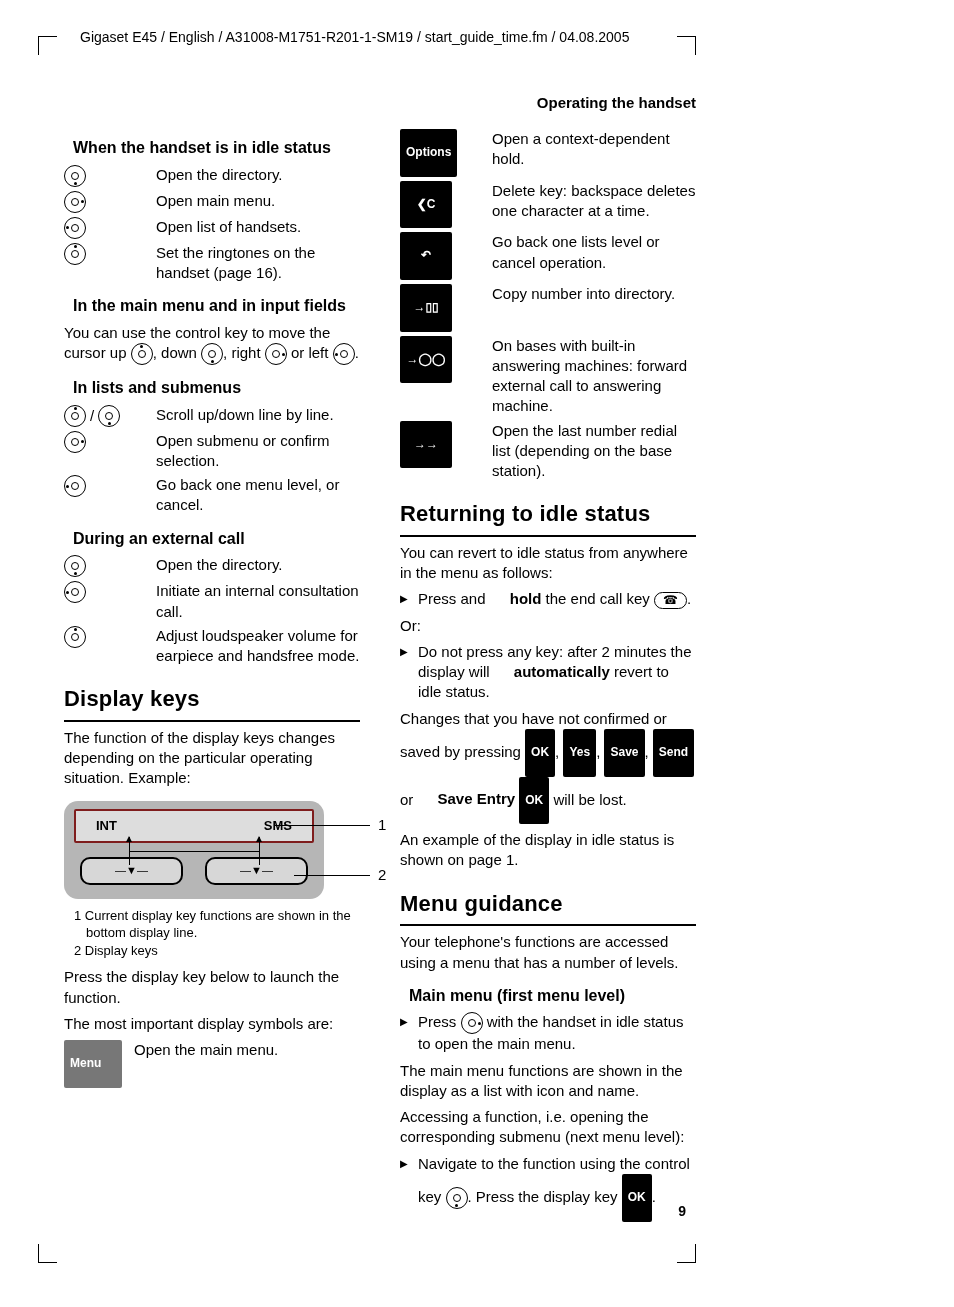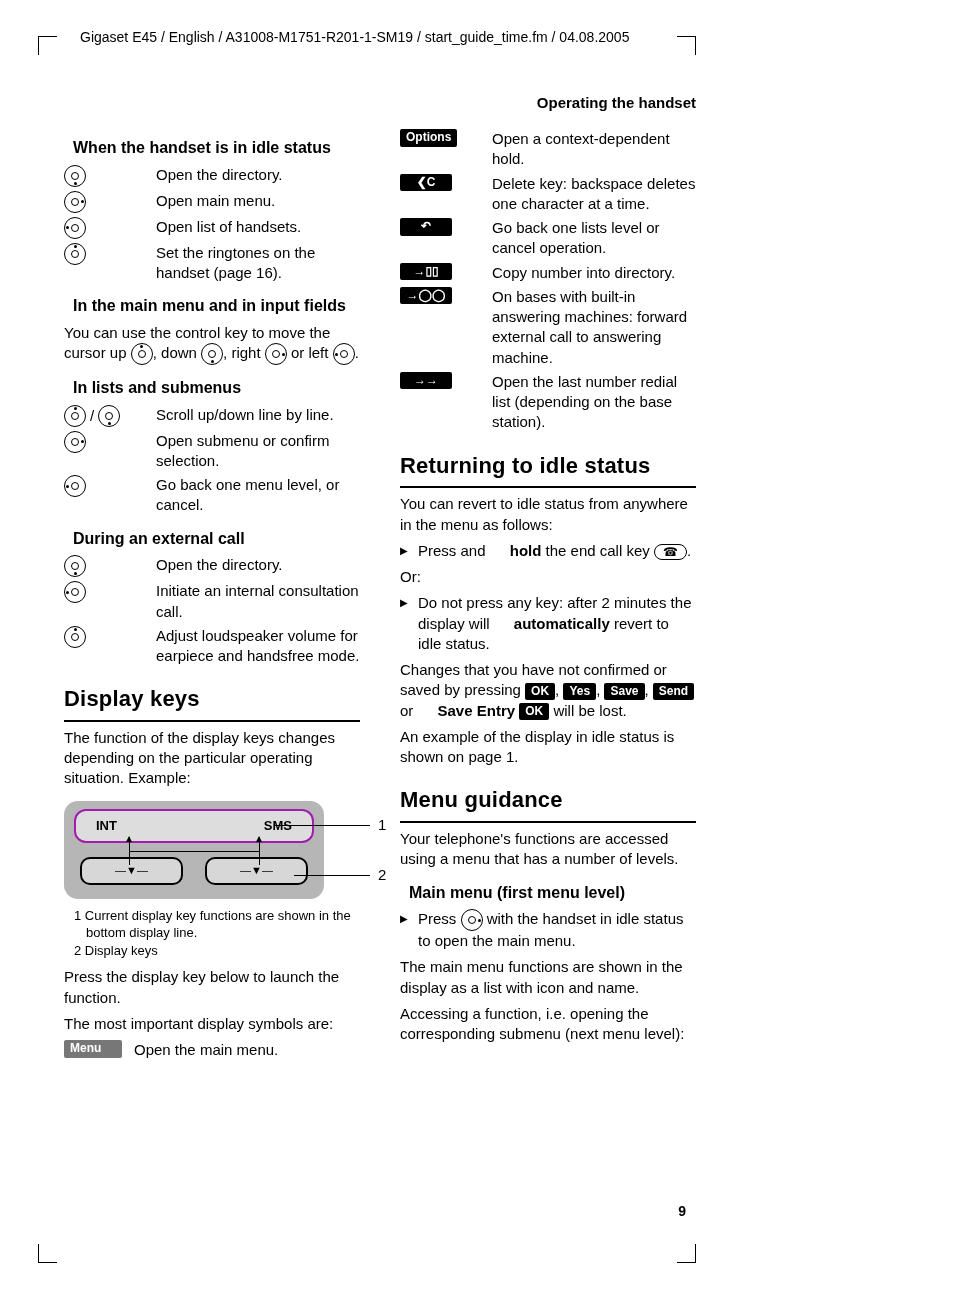--- a/index.html
+++ b/index.html
@@ -103,21 +103,21 @@
   .ctrlkey .dot.up { top: 1px; left: 50%; margin-left: -1.5px; }
   .ctrlkey .dot.down { bottom: 1px; left: 50%; margin-left: -1.5px; }
   .ctrlkey .dot.left { left: 1px; top: 50%; margin-top: -1.5px; }
   .ctrlkey .dot.right { right: 1px; top: 50%; margin-top: -1.5px; }
   .softlabel {
     display: inline-block;
     background: #000;
     color: #fff;
     font-weight: bold;
     font-size: 12px;
-    padding: 1px 6px;
+    padding: 16px 6px;
     border-radius: 2px;
     line-height: 1.3;
     vertical-align: middle;
   }
   .softlabel.grey { background: #777; }
   .softlabel.wide { min-width: 46px; text-align: left;}
   .softlabel.icon { min-width:40px; text-align:center; font-family: Arial, sans-serif;}
   .endcall {
     display: inline-block;
     border: 1.5px solid #000;
@@ -149,22 +149,22 @@
     width: 260px;
     position: relative;
   }
   .screen {
     background: #b6b6b6;
     border-radius: 14px;
     padding: 8px 10px 14px 10px;
   }
   .lcd {
     background: #ddd;
-    border: 2px solid #a21caf;
-    border-radius: 12px;
+    border: 2px solid #7f1d1d;
+    border-radius: 2px;
     height: 30px;
     display: flex;
     justify-content: space-between;
     align-items: center;
     padding: 0 20px;
     font-weight: bold;
     font-size: 13px;
   }
   .keys {
     display: flex;
@@ -441,18 +441,25 @@
       <h3 class="sub">Main menu (first menu level)</h3>
       <ul class="tri">
         <li>
           <span>Press </span><span class="ctrlkey">
               <span class="dot right"></span>
             </span><span> with the handset in idle status to open the main menu.</span>
         </li>
       </ul>
       <p>The main menu functions are shown in the display as a list with icon and name.</p>
       <p>Accessing a function, i.e. opening the corresponding submenu (next menu level):</p>
+      <ul class="tri">
+        <li>
+          <span>Navigate to the function using the control key </span><span class="ctrlkey">
+              <span class="dot down"></span>
+            </span><span>. Press the display key </span><span class="softlabel">OK</span>.
+        </li>
+      </ul>
 
     </div>
   </div>
 
   <div class="pagenum">9</div>
 </div>
 
 </body></html>

